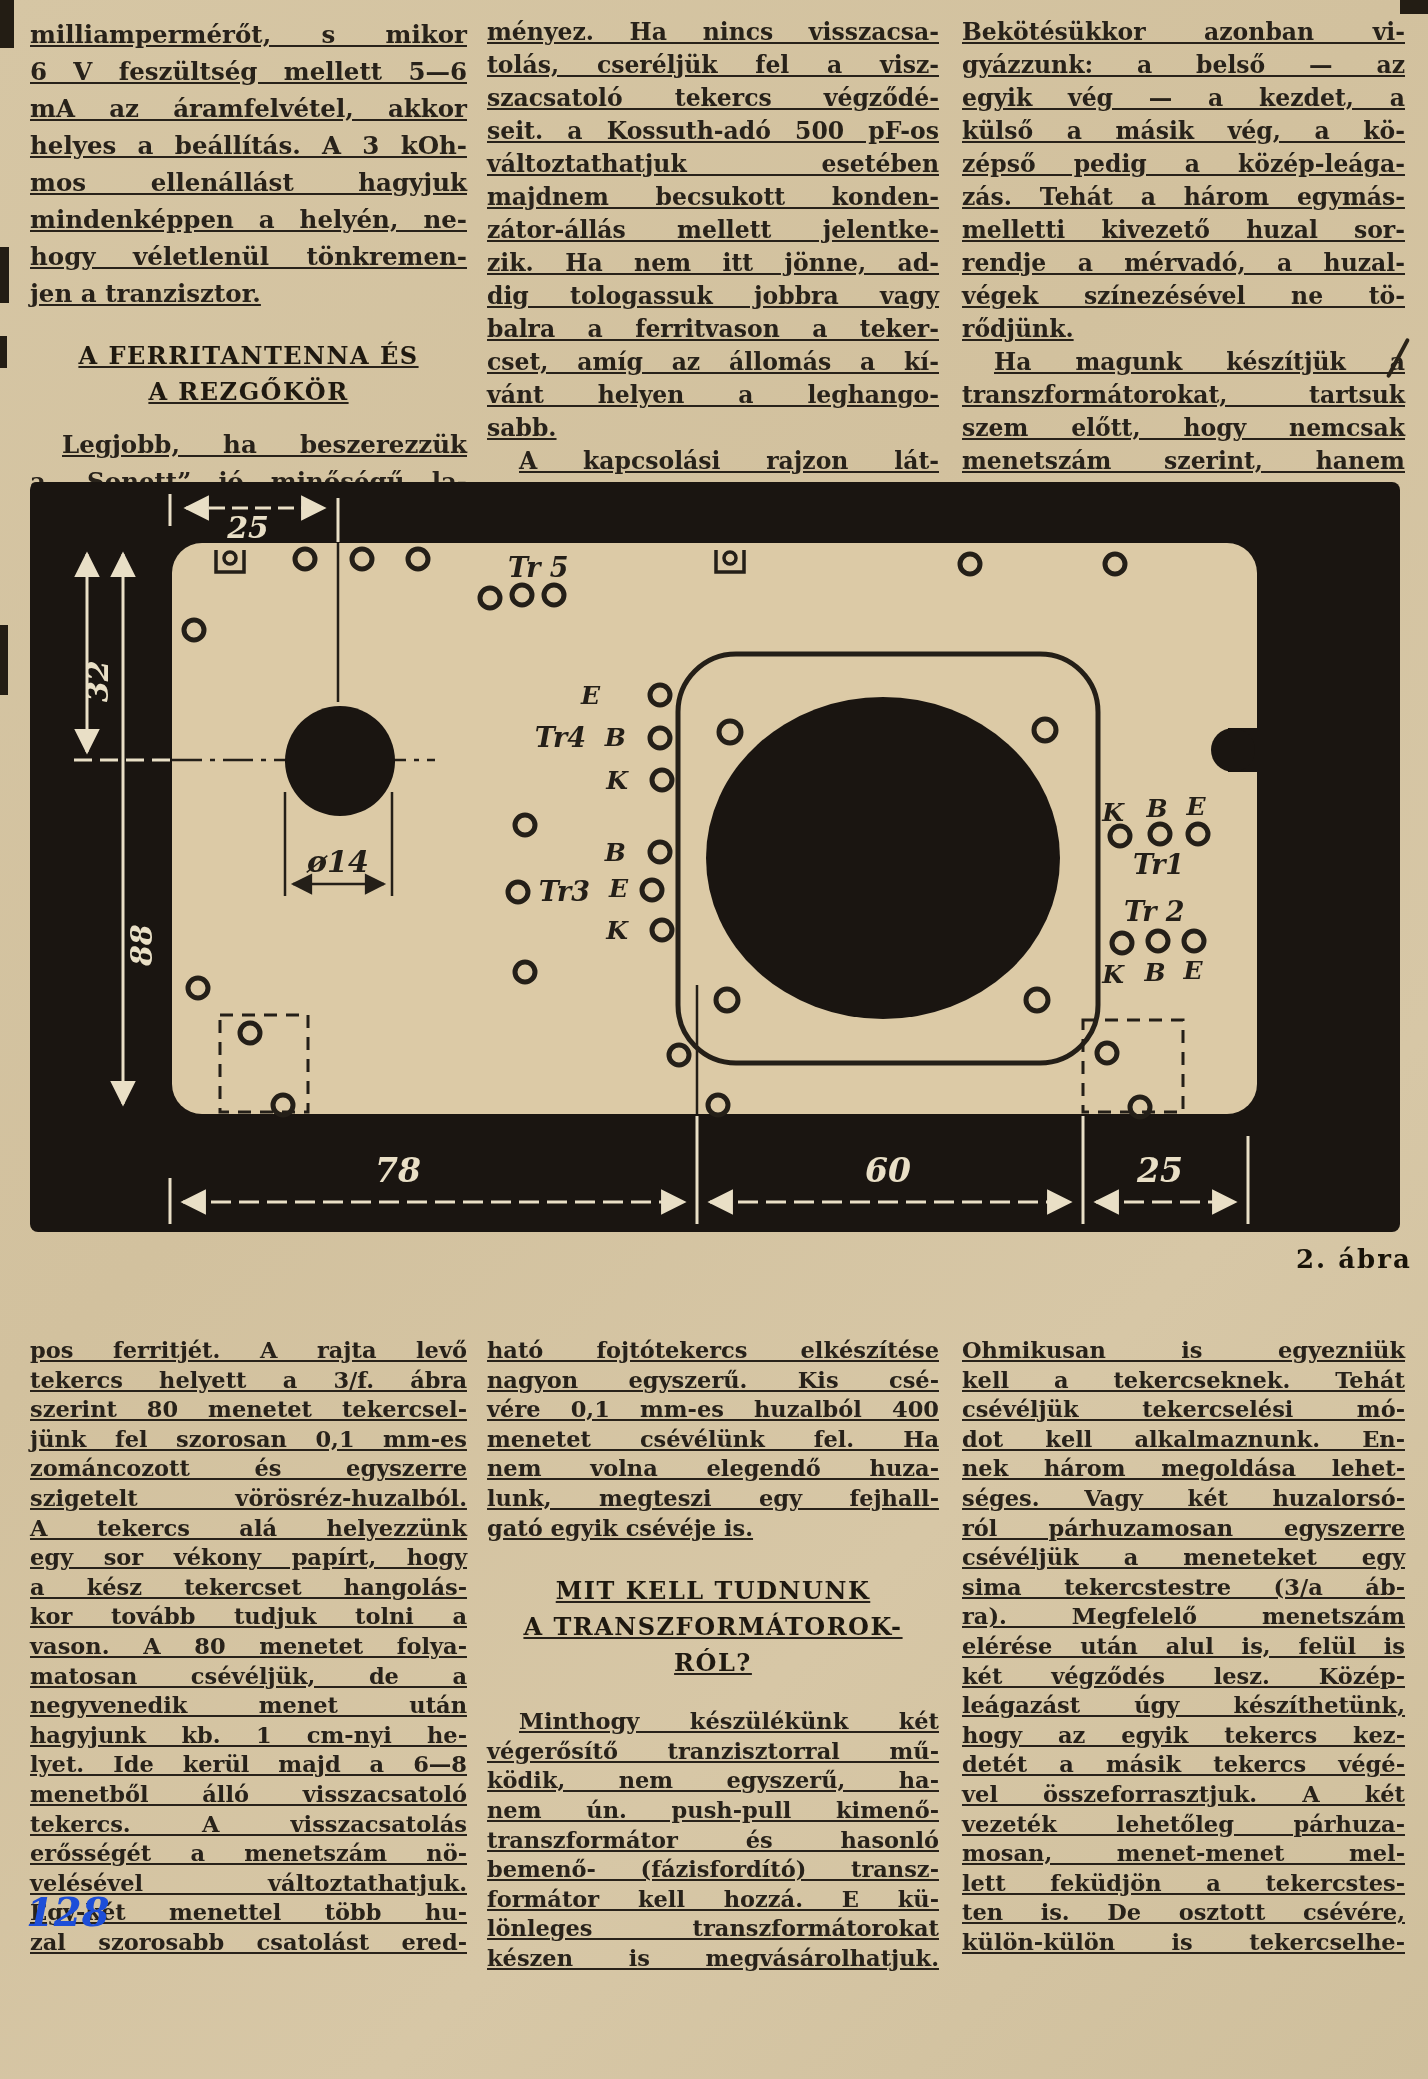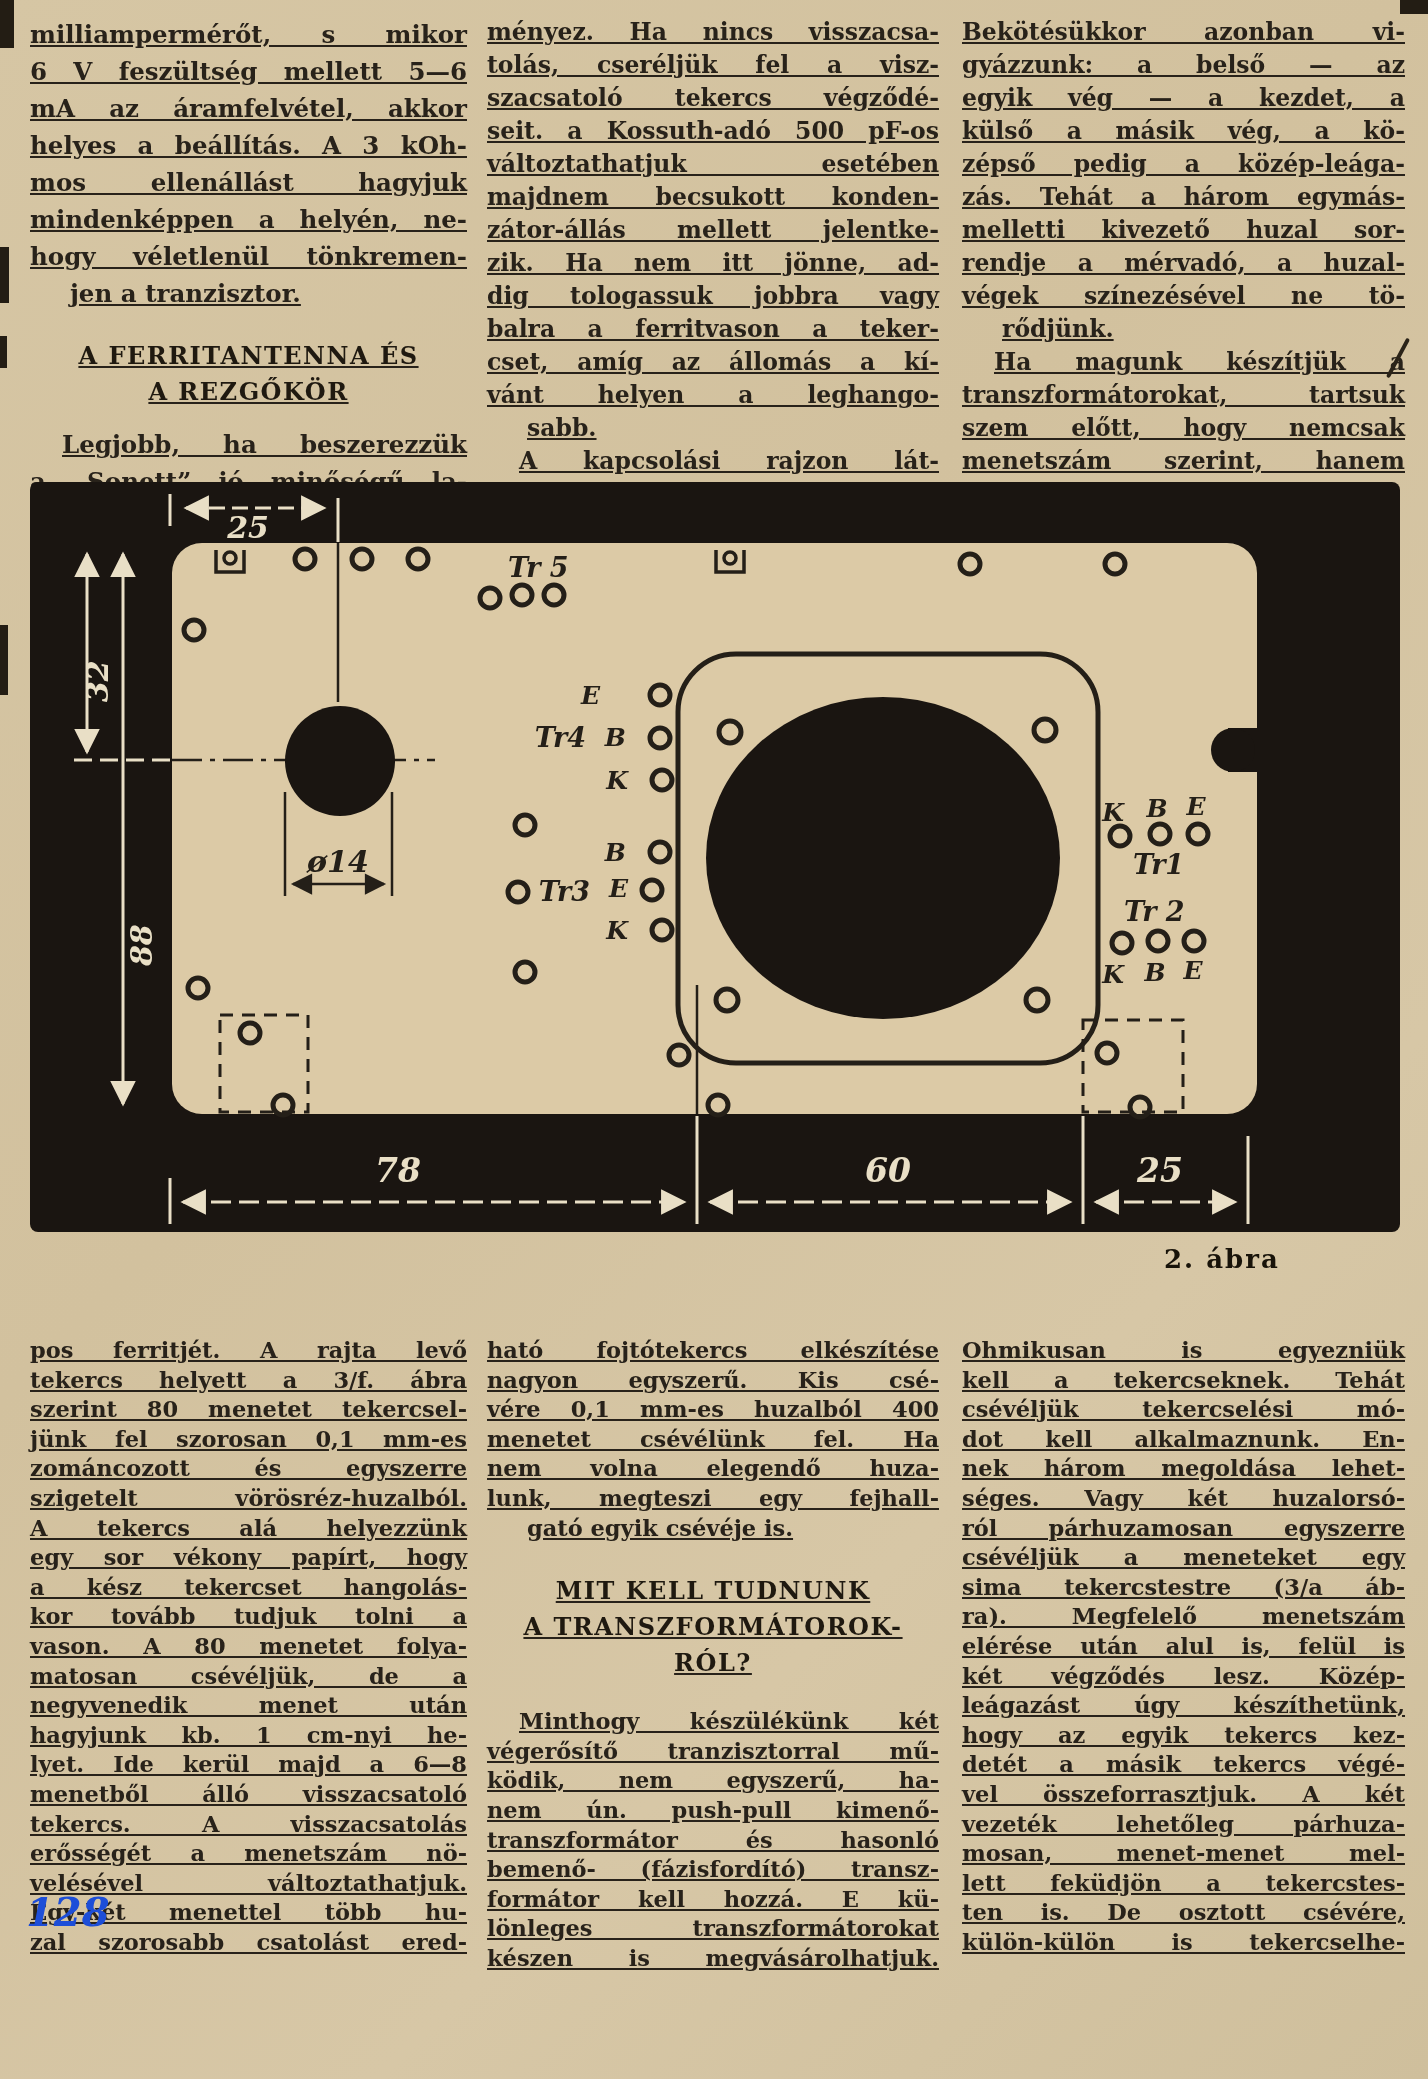--- a/index.html
+++ b/index.html
@@ -11,36 +11,36 @@
   }
   .col{position:absolute;top:4px;text-decoration:underline;}
   .c0{left:30px;width:437px;}
   .c1{left:487px;width:452px;}
   .c2{left:962px;width:443px;}
   .line{
     font-weight:700;
     text-align:justify;text-align-last:justify;
     white-space:nowrap;
   }
-  .line.noj{text-align-last:left;margin-left:40px;}
+  .line.noj{text-align-last:left;}
   #top .c0 .line{font-size:24.5px;line-height:37px;}
   #top .c1 .line,#top .c2 .line{font-size:23.5px;line-height:33px;}
   #bottom .line{font-size:22.5px;line-height:29.6px;}
   .para.indent .line:first-child{text-indent:32px;}
   .hblock{margin:26px 0 16px;}
   #bottom .hblock{margin:30px 0 26px;}
   .hline{
     font-weight:700;text-align:center;font-size:24px;line-height:36px;
     letter-spacing:1.5px;color:#1f1910;
   }
   #top{position:absolute;left:0;top:12px;width:1428px;}
   #bottom{position:absolute;left:0;top:1332px;width:1428px;}
   #figure-wrap{position:absolute;left:30px;top:480px;width:1194px;height:755px;}
   #fig-caption{
-    position:absolute;left:1164px;top:1244px;
+    position:absolute;left:1296px;top:1244px;
     font-weight:700;font-size:26px;letter-spacing:2px;color:#181309;
   }
   #page-number{
     position:absolute;left:26px;top:1888px;
     font-weight:700;font-style:italic;font-size:40px;color:#1d4ed8;
   }
   .speck{position:absolute;background:#231d14;}
   #speck1{left:0;top:0;width:14px;height:48px;}
   #speck2{left:0;top:247px;width:9px;height:56px;}
   #speck3{left:0;top:336px;width:7px;height:32px;}

